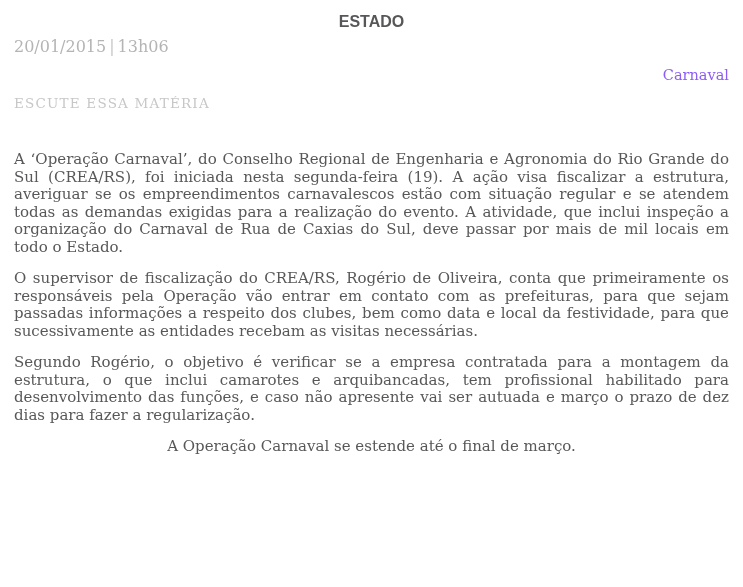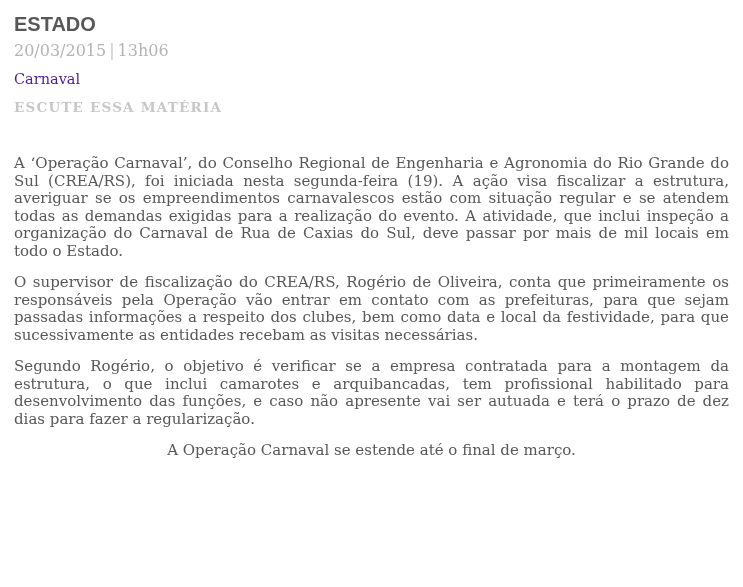--- a/index.html
+++ b/index.html
@@ -12,57 +12,58 @@
   .page {
     width: 743px;
     min-height: 587px;
     padding: 12px 14px 10px 14px;
     background: #ffffff;
     font-family: "DejaVu Serif", serif;
   }
   .section-title {
     font-family: "Liberation Sans", sans-serif;
     font-weight: bold;
-    font-size: 20px;
+    font-size: 16px;
     line-height: 1.0;
     color: #57575a;
     letter-spacing: 0px;
     margin: 2px 0 7px 0;
+    text-align: center;
   }
   .publish-date {
     font-size: 16px;
     color: #b4b4b4;
     margin: 0 0 11px 0;
   }
   .publish-date .date-sep { color: #c6c6c6; padding: 0 3px; }
   .category-tag {
     font-size: 14.5px;
-    color: #4c1d95;
+    color: #8b5cf6;
     margin: 0 0 10px 0;
+    text-align: right;
   }
   .headline {
     font-size: 29px;
     font-weight: normal;
     color: #676767;
     line-height: 1.12;
     margin: 0 0 42px 0;
     max-width: 715px;
   }
   .listen-button {
     display: inline-block;
     font-size: 13.5px;
     color: #c7c7c7;
     letter-spacing: 1.2px;
     margin: 0 0 40px 0;
     cursor: pointer;
     background: none;
     border: none;
     padding: 0;
     font-family: "DejaVu Serif", serif;
-    font-weight: bold;
   }
   .article-body p {
     font-size: 15px;
     line-height: 17.5px;
     color: #58585a;
     text-align: justify;
     margin: 0 0 14px 0;
     max-width: 715px;
   }
   .article-body p.last-paragraph {
@@ -70,30 +71,30 @@
   }
 </style>
 </head>
 <body>
 
 <div class="page">
 
   <div class="section-title">ESTADO</div>
 
   <div class="publish-date">
-    <span>20/03/2015</span><span class="date-sep">|</span><span>13h06</span>
+    <span>20/01/2015</span><span class="date-sep">|</span><span>13h06</span>
   </div>
 
   <div class="category-tag">Carnaval</div>
 
 
   <button class="listen-button">ESCUTE ESSA MATÉRIA</button>
 
   <div class="article-body">
     <p>A ‘Operação Carnaval’, do Conselho Regional de Engenharia e Agronomia do Rio Grande do Sul (CREA/RS), foi iniciada nesta segunda-feira (19). A ação visa fiscalizar a estrutura, averiguar se os empreendimentos carnavalescos estão com situação regular e se atendem todas as demandas exigidas para a realização do evento. A atividade, que inclui inspeção a organização do Carnaval de Rua de Caxias do Sul, deve passar por mais de mil locais em todo o Estado.</p>
     <p>O supervisor de fiscalização do CREA/RS, Rogério de Oliveira, conta que primeiramente os responsáveis pela Operação vão entrar em contato com as prefeituras, para que sejam passadas informações a respeito dos clubes, bem como data e local da festividade, para que sucessivamente as entidades recebam as visitas necessárias.</p>
-    <p>Segundo Rogério, o objetivo é verificar se a empresa contratada para a montagem da estrutura, o que inclui camarotes e arquibancadas, tem profissional habilitado para desenvolvimento das funções, e caso não apresente vai ser autuada e terá o prazo de dez dias para fazer a regularização.</p>
+    <p>Segundo Rogério, o objetivo é verificar se a empresa contratada para a montagem da estrutura, o que inclui camarotes e arquibancadas, tem profissional habilitado para desenvolvimento das funções, e caso não apresente vai ser autuada e março o prazo de dez dias para fazer a regularização.</p>
     <p class="last-paragraph">A Operação Carnaval se estende até o final de março.</p>
   </div>
 
   
 
 </div>
 
 </body></html>

